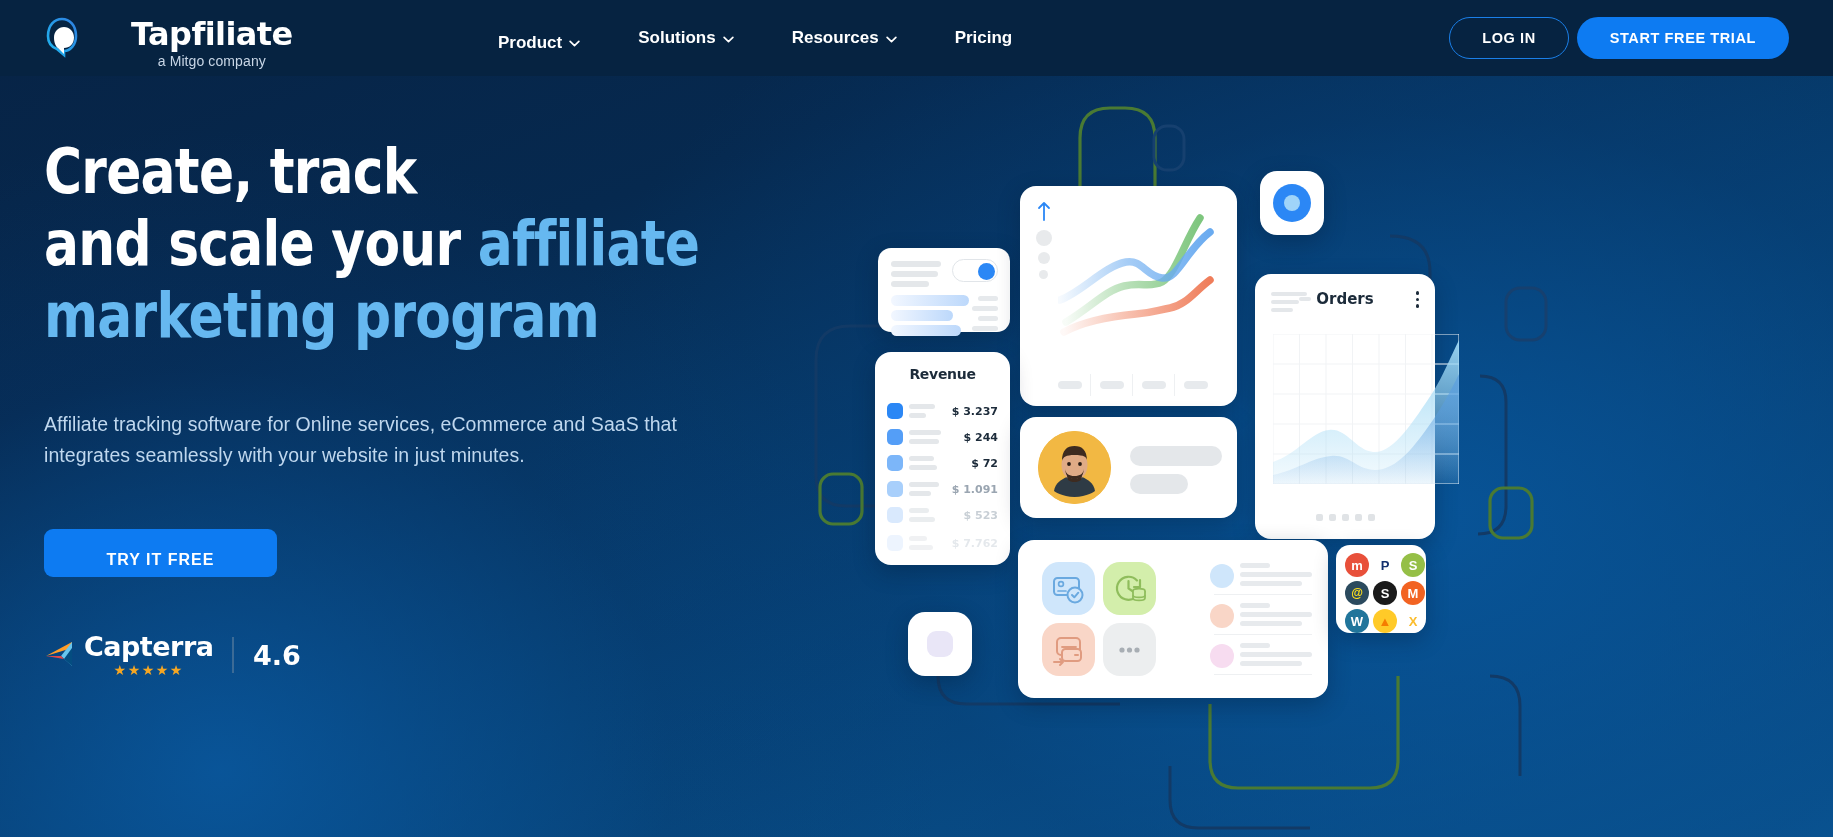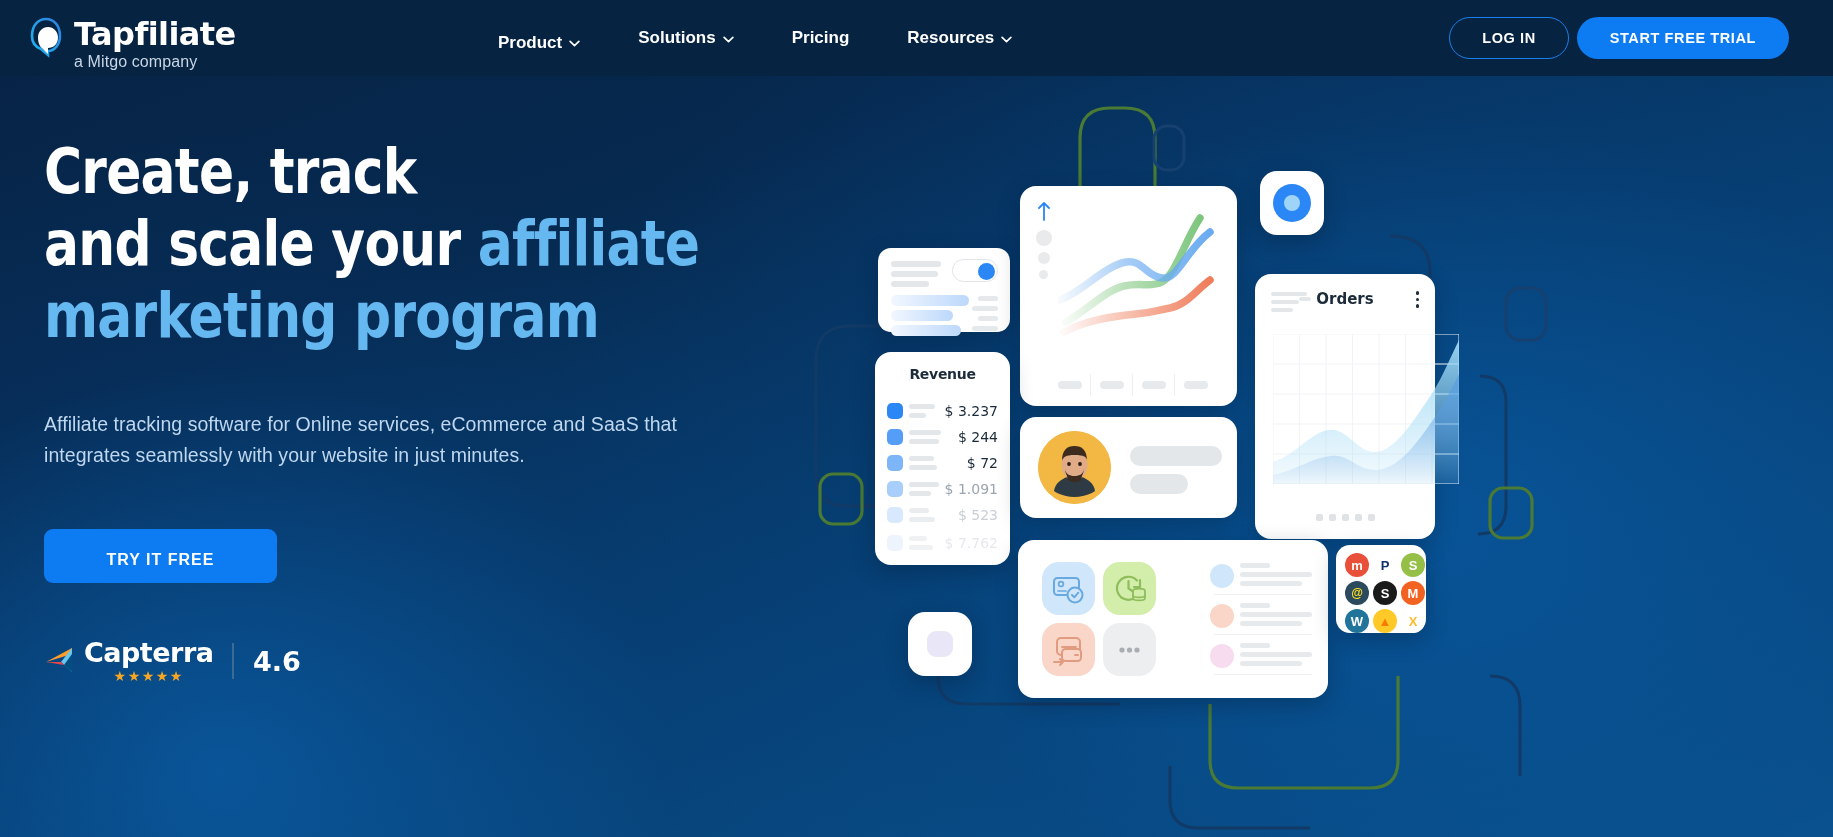--- a/index.html
+++ b/index.html
@@ -17,25 +17,25 @@
   }
 
   
   .header {
     position: absolute; top: 0; left: 0;
     width: 1833px; height: 76px;
     background: #062341;
     display: flex; align-items: center;
     z-index: 40;
   }
-  .logo-wrap { position: absolute; left: 28px; top: 16px; display: flex; align-items: flex-start; }
+  .logo-wrap { position: absolute; left: 44px; top: 16px; display: flex; align-items: flex-start; gap: 41px; }
   .logo-mark { width: 40px; height: 42px; margin-right: 6px; }
   .logo-textblock { padding-top: 2px; }
   .logo-word { font-size: 32px; font-weight: 700; color: #ffffff; letter-spacing: -0.6px; line-height: 1; font-family: "DejaVu Sans", sans-serif; }
-  .logo-sub { font-size: 16px; color: #c8d6e6; margin-top: 3px; text-align: left; letter-spacing: 0.1px; }
+  .logo-sub { font-size: 14px; color: #c8d6e6; margin-top: 3px; text-align: center; letter-spacing: 0.1px; }
 
   .nav { position: absolute; left: 498px; top: 0; height: 76px; display: flex; align-items: center; gap: 0px; }
   .nav-item {
     display: flex; align-items: center; gap: 7px;
     color: #ffffff; font-size: 17px; font-weight: 700;
     padding: 0 29px; height: 76px; cursor: pointer;
     font-family: "Liberation Sans", sans-serif;
   }
   .nav-item:first-child { padding-left: 0; margin-top: 9px; }
   .chev { width: 11px; height: 7px; display: inline-block; position: relative; top: 1px; }
@@ -72,21 +72,21 @@
     line-height: 31px;
     color: #bfd7ee;
     max-width: 700px;
     letter-spacing: 0.05px;
   }
   .cta {
     margin-top: 58px;
     display: inline-block;
     background: #0d7bf2; border: none; border-radius: 9px;
     color: #ffffff; font-size: 16px; font-weight: 700; letter-spacing: 1px;
-    width: 233px; height: 54px; line-height: 62px; text-align: center; cursor: pointer;
+    width: 233px; height: 48px; line-height: 62px; text-align: center; cursor: pointer;
   }
   .rating { margin-top: 57px; display: flex; align-items: center; height: 42px; }
   .capterra-logo { display: flex; align-items: center; }
   .capterra-name { font-size: 27px; font-weight: 700; color: #ffffff; line-height: 1; letter-spacing: -0.5px; font-family: "DejaVu Sans", sans-serif;}
   .stars { font-size: 14px; color: #f5a623; letter-spacing: 1.5px; line-height: 1; margin-top: 3px; text-align: center; }
   .rating-div { width: 1.5px; height: 36px; background: #3c6b96; margin: 0 19px; }
   .rating-score { font-size: 27px; font-weight: 700; color: #ffffff; font-family: "DejaVu Sans", sans-serif; }
 
   
   .illus { position: absolute; left: 790px; top: 76px; width: 1043px; height: 761px; z-index: 10; }
@@ -120,21 +120,21 @@
   #card-bluedot { left: 470px; top: 95px; width: 64px; height: 64px; border-radius: 17px; }
   .bd-outer { position: absolute; left: 13px; top: 13px; width: 38px; height: 38px; border-radius: 50%; background: #2b87f5; }
   .bd-inner { position: absolute; left: 24px; top: 24px; width: 16px; height: 16px; border-radius: 50%; background: #9fd4f9; }
 
   
   #card-revenue { left: 85px; top: 276px; width: 135px; height: 213px; }
   #card-revenue .card-title { font-size: 14px; text-align: center; padding-top: 14px; letter-spacing: -0.3px; }
   .rev-row { position: absolute; left: 12px; width: 111px; height: 22px; display: flex; align-items: center; }
   .rev-sw { width: 16px; height: 16px; border-radius: 5px; flex: 0 0 auto; }
   .rev-ph { flex: 0 0 auto; margin-left: 6px; }
-  .rev-amt { position: absolute; right: 0; font-family: "DejaVu Sans", sans-serif; font-weight: 400; font-size: 14px; white-space: nowrap; }
+  .rev-amt { position: absolute; right: 0; font-family: "DejaVu Sans", sans-serif; font-weight: 700; font-size: 11px; white-space: nowrap; }
 
   
   #card-orders { left: 465px; top: 198px; width: 180px; height: 265px; }
   #card-orders .card-title { font-size: 15px; position: absolute; left: 0; right: 0; top: 16px; text-align: center; }
   .ord-lines { position: absolute; left: 16px; top: 18px; }
   .ord-kebab { position: absolute; right: 16px; top: 17px; }
   .ord-kebab i { display: block; width: 3.5px; height: 3.5px; border-radius: 50%; background: #1c2b3a; margin-bottom: 3px; }
   .ord-chart { position: absolute; left: 18px; top: 60px; width: 186px; height: 150px; }
   .ord-dots { position: absolute; bottom: 14px; left: 0; right: 0; text-align: center; }
   .ord-dots i { display: inline-block; width: 7px; height: 7px; border-radius: 2px; background: #e0e3e6; margin: 0 3px; }
@@ -190,27 +190,27 @@
           <path d="M1 1.5 L6 6.5 L11 1.5" fill="none" stroke="#ffffff" stroke-width="1.9" stroke-linecap="round" stroke-linejoin="round"></path>
         </svg>
     </div>
     <div class="nav-item">
       <span>Solutions</span>
       <svg class="chev" viewBox="0 0 12 8">
           <path d="M1 1.5 L6 6.5 L11 1.5" fill="none" stroke="#ffffff" stroke-width="1.9" stroke-linecap="round" stroke-linejoin="round"></path>
         </svg>
     </div>
     <div class="nav-item">
-      <span>Pricing</span>
-    </div>
-    <div class="nav-item">
       <span>Resources</span>
       <svg class="chev" viewBox="0 0 12 8">
           <path d="M1 1.5 L6 6.5 L11 1.5" fill="none" stroke="#ffffff" stroke-width="1.9" stroke-linecap="round" stroke-linejoin="round"></path>
         </svg>
+    </div>
+    <div class="nav-item">
+      <span>Pricing</span>
     </div>
   </nav>
 
   <div class="header-actions">
     <button class="btn-login">LOG IN</button>
     <button class="btn-trial">START FREE TRIAL</button>
   </div>
 </div>
 
 <div class="hero-left">

